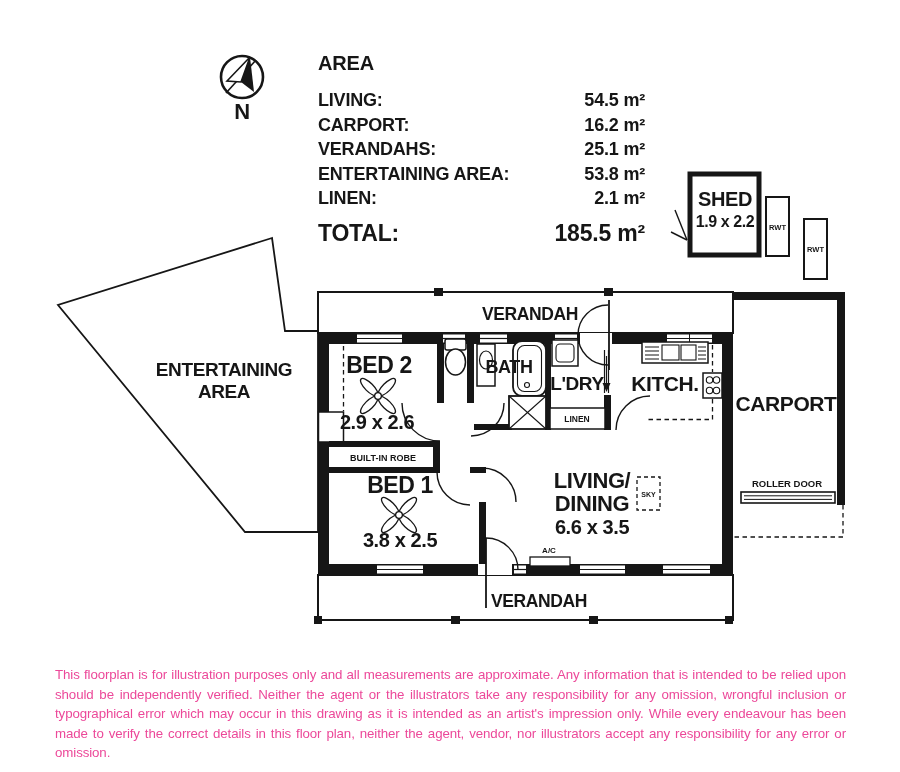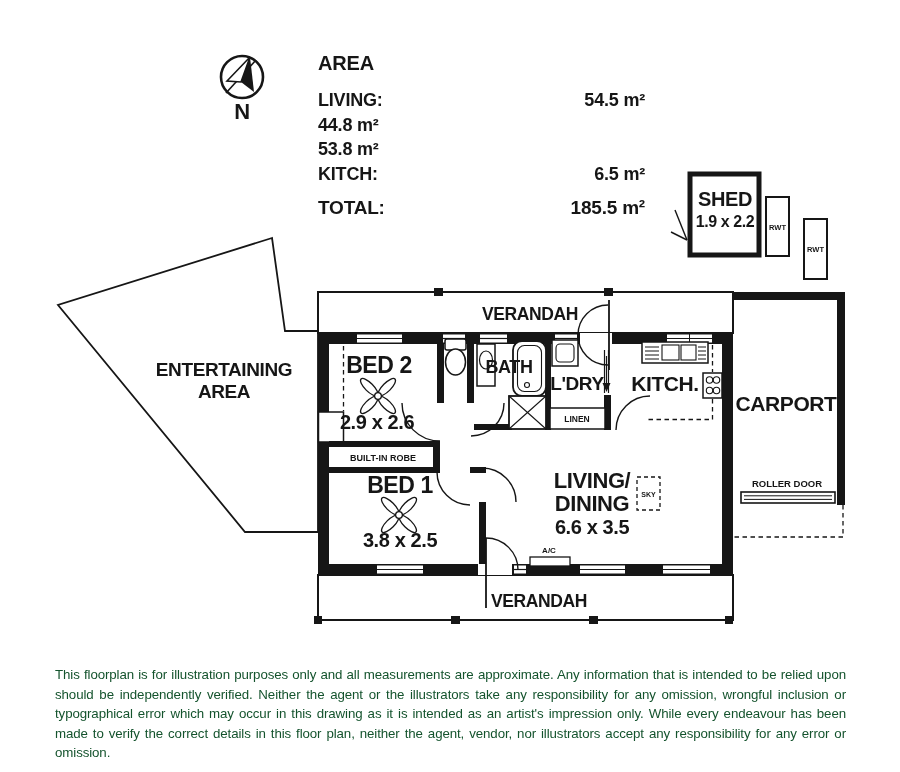--- a/index.html
+++ b/index.html
@@ -16,24 +16,24 @@
   .wall{fill:#161616;stroke:none;}
   .thin{fill:#ffffff;stroke:#161616;stroke-width:2;}
   .fx{fill:#ffffff;stroke:#161616;}
   .arc{fill:none;stroke:#161616;stroke-width:1.4;}
   .dash{fill:none;stroke:#161616;stroke-width:1.3;stroke-dasharray:4.5 3.5;}
   .ln{fill:none;stroke:#161616;}
   #legend{position:absolute;left:318px;top:52px;width:327px;}
   #legend .legend-title{font-size:20px;font-weight:700;letter-spacing:-0.2px;}
   #legend .rows{margin-top:13px;}
   #legend .row{display:flex;justify-content:space-between;font-size:18px;font-weight:700;line-height:24.5px;letter-spacing:-0.2px;gap:28px;}
-  #legend .row.total{margin-top:9px;font-size:19px;line-height:26px;}
+  #legend .row.total{margin-top:9px;font-size:23px;line-height:26px;}
   #disclaimer{
     position:absolute;left:55px;top:665px;width:791px;
-    font-size:13.3px;line-height:19.6px;color:#14532d;text-align:justify;
+    font-size:13.3px;line-height:19.6px;color:#ec4899;text-align:justify;
     letter-spacing:-0.1px;
   }
 </style>
 </head>
 <body>
 
 <svg id="plan-svg" viewBox="0 0 900 772">
 
   <g>
     <circle cx="242" cy="77" r="21" fill="none" stroke="#161616" stroke-width="2.6"></circle>
@@ -263,28 +263,34 @@
 </svg>
 
 <div id="legend">
   <div class="legend-title">AREA</div>
   <div class="rows">
     <div class="row">
       <span>LIVING:</span>
       <span>54.5 m²</span>
     </div>
     <div class="row">
-      <span>44.8 m²</span>
-    </div>
-    <div class="row">
+      <span>CARPORT:</span>
+      <span>16.2 m²</span>
+    </div>
+    <div class="row">
+      <span>VERANDAHS:</span>
+      <span>25.1 m²</span>
+    </div>
+    <div class="row">
+      <span>ENTERTAINING AREA:</span>
       <span>53.8 m²</span>
     </div>
     <div class="row">
-      <span>KITCH:</span>
-      <span>6.5 m²</span>
+      <span>LINEN:</span>
+      <span>2.1 m²</span>
     </div>
     <div class="row total">
       <span>TOTAL:</span>
       <span>185.5 m²</span>
     </div>
   </div>
 </div>
 
 <div id="disclaimer">This floorplan is for illustration purposes only and all measurements are approximate. Any information that is intended to be relied upon should be independently verified. Neither the agent or the illustrators take any responsibility for any omission, wrongful inclusion or typographical error which may occur in this drawing as it is intended as an artist's impression only. While every endeavour has been made to verify the correct details in this floor plan, neither the agent, vendor, nor illustrators accept any responsibility for any error or omission.</div>
 

